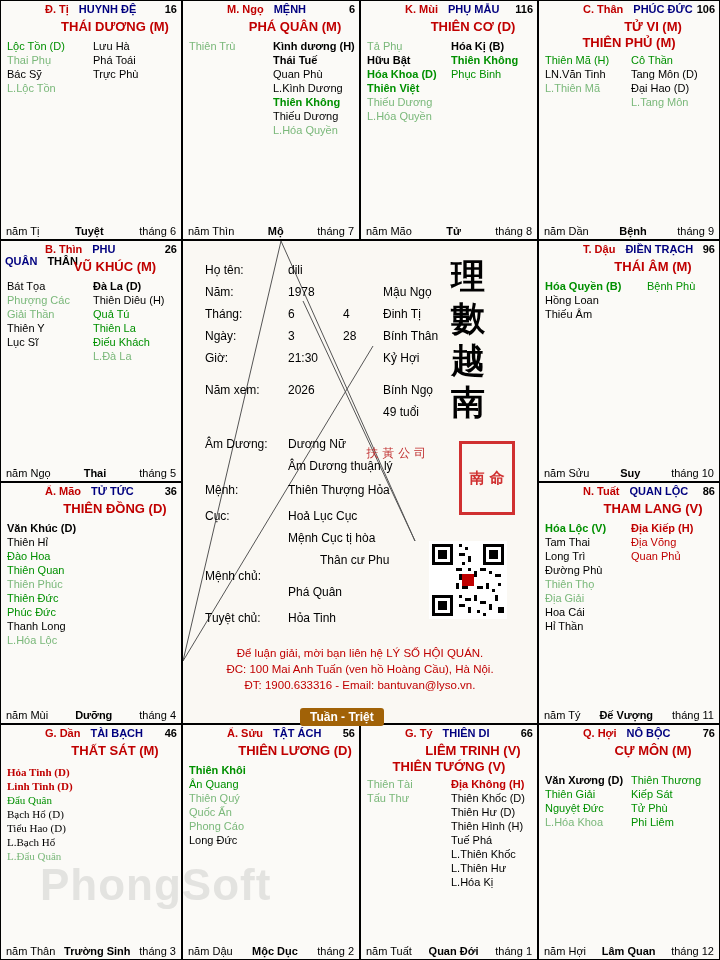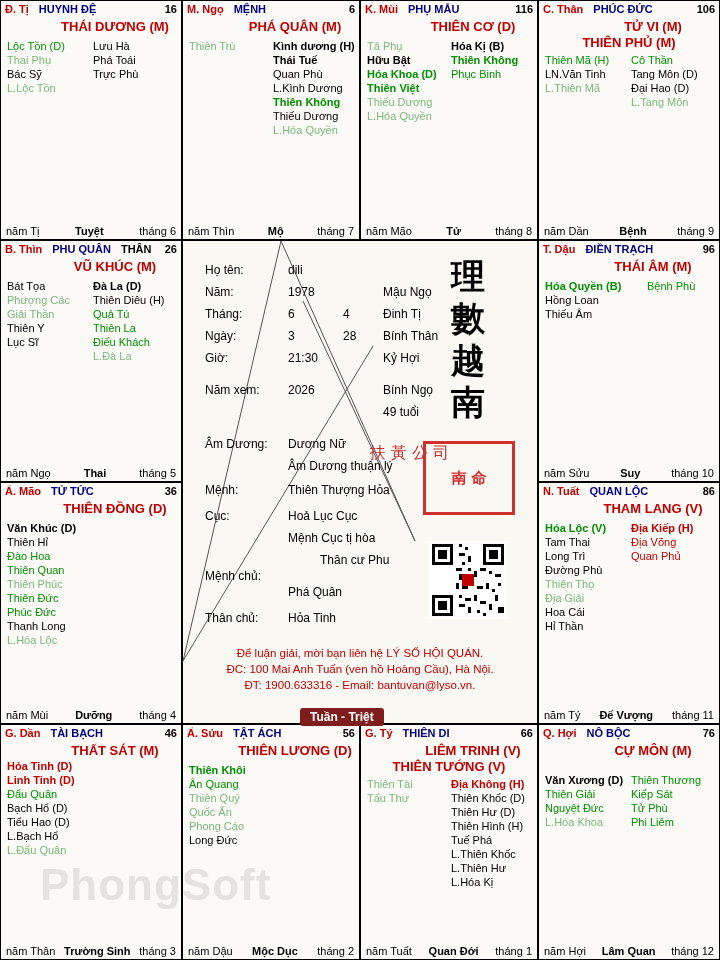--- a/index.html
+++ b/index.html
@@ -21,21 +21,21 @@
     border:1px solid #000;
     background:#fbfaf7;
     overflow:hidden;
   }
   .cell-head {
     position:absolute; top:2px; left:0; width:100%;
     height:14px;
     font-size:11px; font-weight:bold;
     padding:0 4px;
   }
-  .cell-head .branch { color:#c00000; }
+  .cell-head .branch { color:#c00000;margin-left:40px; }
   .cell-head .palace { color:#00007f; margin-left:10px; }
   .cell-head .num { float:right; color:#000; }
   .star-main {
     position:absolute; top:18px; left:0; width:100%;
     text-align:center; font-weight:bold; font-size:13px;
     color:#c00000;
     padding-left:48px;
   }
   .star-main2 {
     position:absolute; top:34px; left:0; width:100%;
@@ -75,42 +75,42 @@
   .info { position:absolute; font-size:12px; }
   .bigcal {
     position:absolute; right:14px; top:14px;
     width:110px; text-align:center;
     font-family:"DejaVu Serif", serif;
     font-size:34px; font-weight:bold; color:#000;
     line-height:42px;
   }
   .seal {
     position:absolute; right:22px; top:200px;
-    width:92px; height:74px; border:3px solid #d03030;
+    width:56px; height:74px; border:3px solid #d03030;
     color:#d03030; font-size:15px; font-weight:bold;
     display:flex; align-items:center; justify-content:center;
     flex-wrap:wrap; line-height:17px; text-align:center;
     font-family:"DejaVu Serif", serif;
   }
   .sealtxt {
-    position:absolute; right:88px; top:205px;
+    position:absolute; right:111px; top:205px;
     font-family:"DejaVu Serif", serif;
-    font-size:16px; color:#c03030; line-height:14px; text-align:center;
+    font-size:12px; color:#c03030; line-height:14px; text-align:center;
   }
   .qr {
     position:absolute; right:30px; top:300px;
     width:78px; height:78px;
   }
   .contact {
     position:absolute; left:0; bottom:30px; width:100%;
     text-align:center; color:#c00000; font-size:11.5px; line-height:16px;
   }
   #tuantriet {
     position:absolute; left:300px; top:708px;
-    background:#7f1d1d; color:#fff; font-size:12px; font-weight:bold;
+    background:#a16207; color:#fff; font-size:12px; font-weight:bold;
     padding:2px 10px; border-radius:3px;
     z-index:40;
   }
   .watermark {
     position:absolute; left:40px; top:860px;
     font-size:44px; color:rgba(120,120,120,0.18);
     font-weight:bold; letter-spacing:1px;
     pointer-events:none;
   }
 </style>
@@ -303,21 +303,21 @@
       <div class="foot">
         <span>năm Tý</span>
         <span class="mid">Đế Vượng</span>
         <span>tháng 11</span>
       </div>
     </div>
 
   <div class="cell" id="cell-dan" style="left:0px;   top:724px; width:182px; height:236px;">
       <div class="cell-head"><span class="num">46</span><span class="branch">G. Dần</span><span class="palace">TÀI BẠCH</span></div>
       <div class="star-main">THẤT SÁT (M)</div>
-      <div class="cols" style="top: 34px;">
+      <div class="cols" style="top: 40px; font-family: Liberation Serif, serif;">
         <div class="col">
           <div class="c-redb">Hỏa Tinh (D)</div>
           <div class="c-redb">Linh Tinh (D)</div>
           <div class="c-green">Đẩu Quân</div>
           <div class="c-black">Bạch Hổ (D)</div>
           <div class="c-black">Tiểu Hao (D)</div>
           <div class="c-black">L.Bạch Hổ</div>
           <div class="c-lgreen">L.Đẩu Quân</div>
         </div>
       </div>
@@ -503,19 +503,19 @@
     <div class="info val" style="left:105px; top:242px;">Thiên Thượng Hỏa</div>
 
     <div class="info" style="left:22px; top:268px;">Cục:</div>
     <div class="info val" style="left:105px; top:268px;">Hoả Lục Cục</div>
     <div class="info val" style="left:105px; top:290px;">Mệnh Cục tị hòa</div>
     <div class="info val" style="left:105px; top:312px;margin-left:32px;">Thân cư Phu</div>
 
     <div class="info" style="left:22px; top:328px;">Mệnh chủ:</div>
     <div class="info val" style="left:105px; top:344px;">Phá Quân</div>
 
-    <div class="info" style="left:22px; top:370px;">Thân chủ:</div>
+    <div class="info" style="left:22px; top:370px;">Tuyệt chủ:</div>
     <div class="info val" style="left:105px; top:370px;">Hỏa Tinh</div>
   </div>
 
   <div id="tuantriet">Tuần - Triệt</div>
   <div class="watermark">PhongSoft</div>
 </div>
 
 </body></html>

